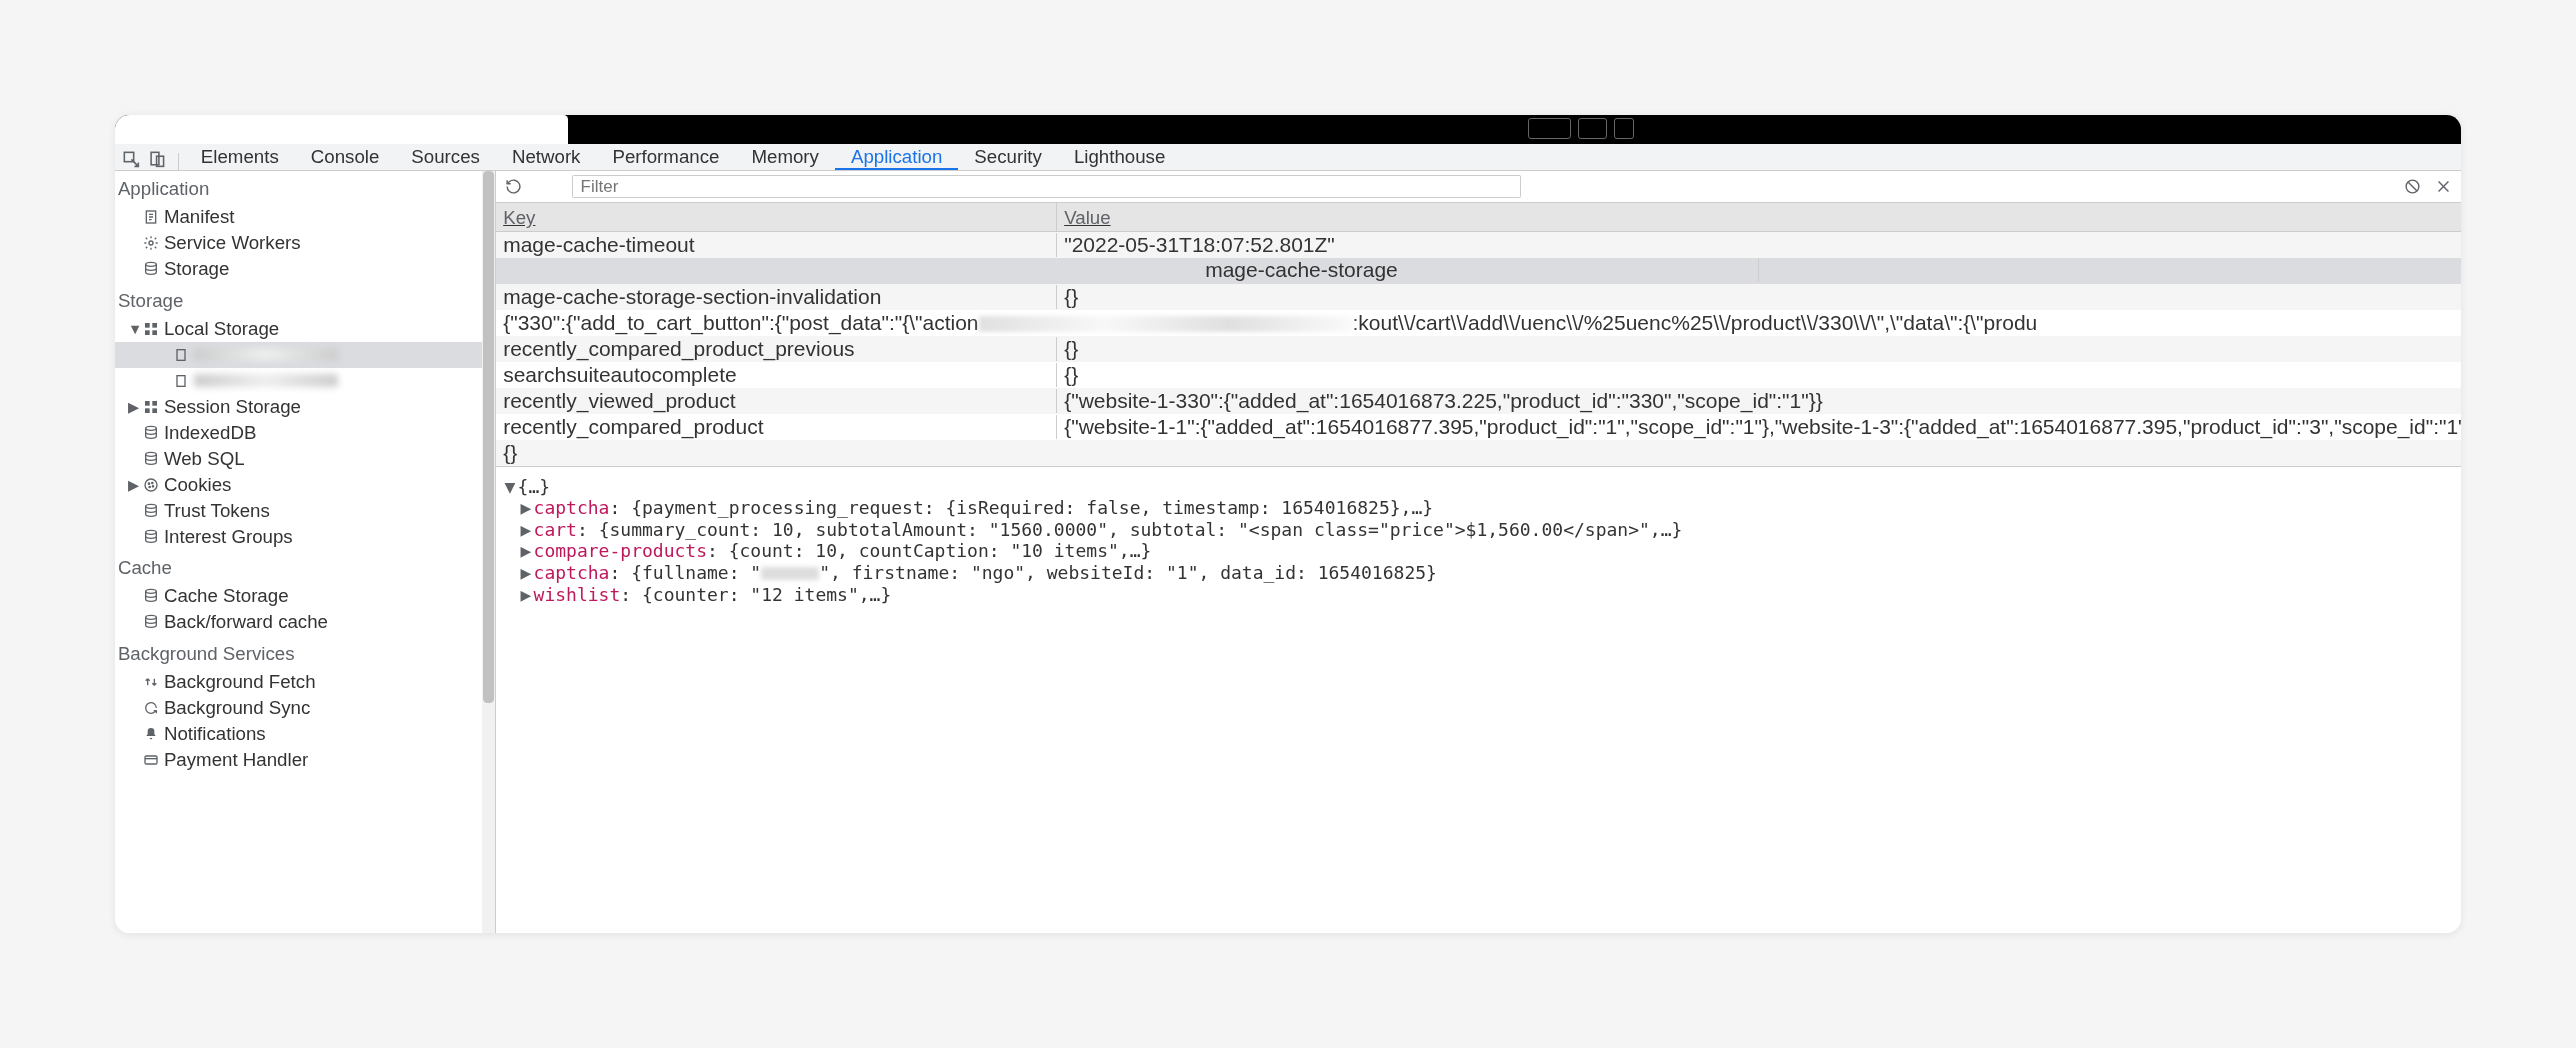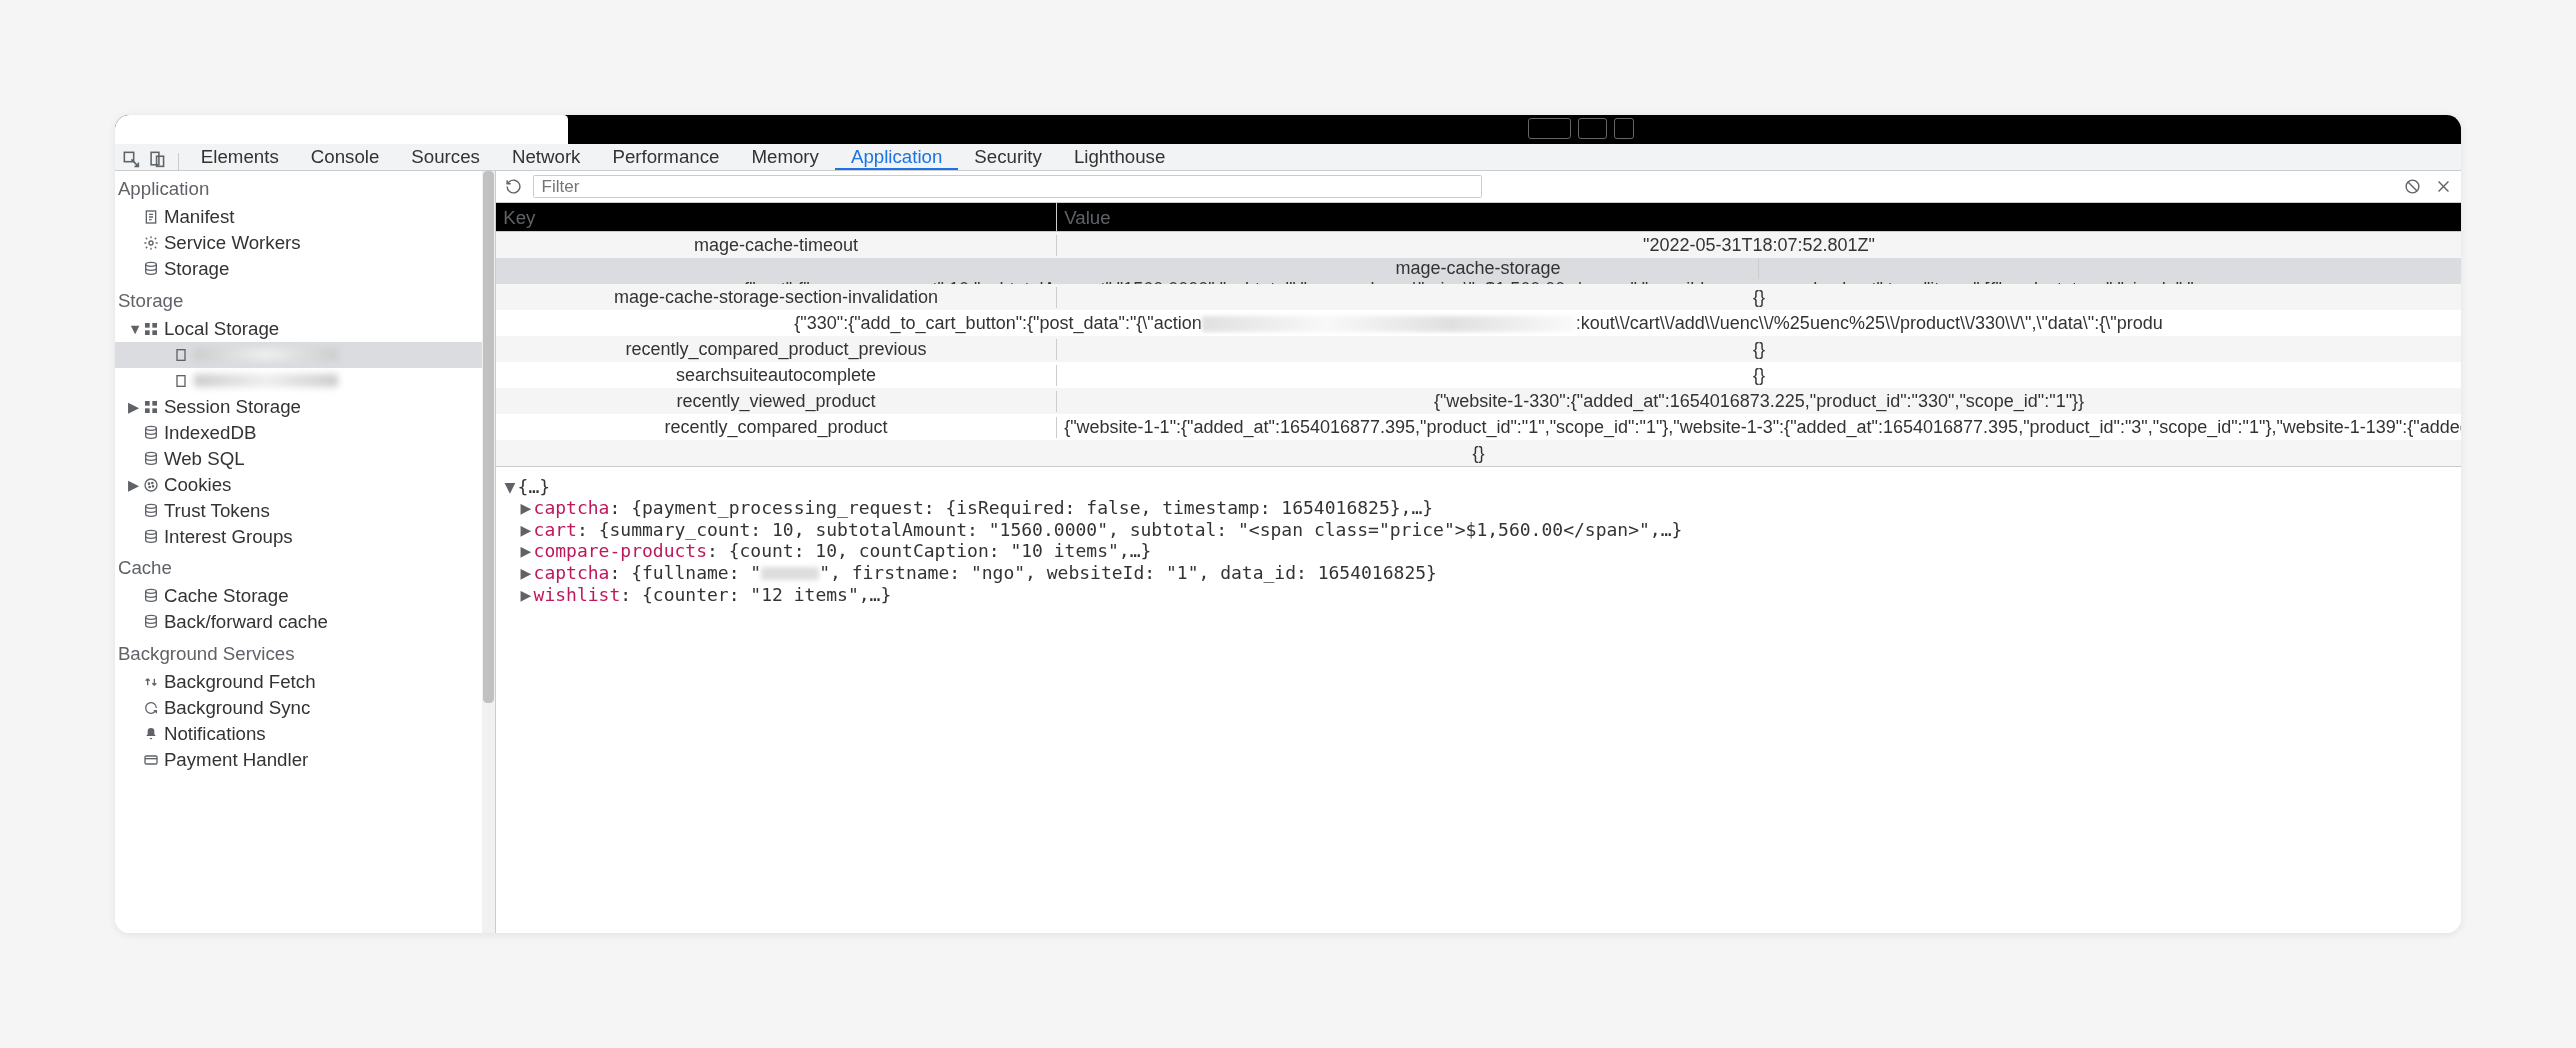--- a/index.html
+++ b/index.html
@@ -181,45 +181,46 @@
 }
 .tb-btn svg { width: 17px; height: 17px; }
 .filter-input {
   flex: 0 0 949px;
   height: 23px;
   border: 0.7px solid #ccc;
   border-radius: 1.4px;
   padding: 0 7.2px;
   font-size: 17px;
   color: #5f6368;
+  margin-left: 39px;
 }
 
 .table {
   border-bottom: 0.7px solid #ccc;
 }
 .thead {
   display: flex;
   height: 29px;
-  background: #000000;
+  background: #e5e5e5;
   border-bottom: 0.7px solid #ccc;
+  text-decoration: underline;
 }
 .th {
   padding: 4.3px 7.2px;
   color: #5f6368;
   font-size: 18.7px;
 }
 .th.key { width: 561px; border-right: 0.7px solid #ccc; }
 .th.val { flex: 1; }
 
 .tr {
   display: flex;
   height: 26px;
   align-items: center;
-  font-size: 18px;
-  text-align: center;
+  font-size: 21px;
 }
 .tr:nth-child(odd) { background: #f5f5f5; }
 .tr:nth-child(even) { background: #fff; }
 .tr.selected { background: #dadce0 !important; flex-direction: column; }
 .td {
   padding: 0 7.2px;
   white-space: nowrap;
   overflow: hidden;
 }
 .td.key { width: 561px; border-right: 0.7px solid #ccc; }

